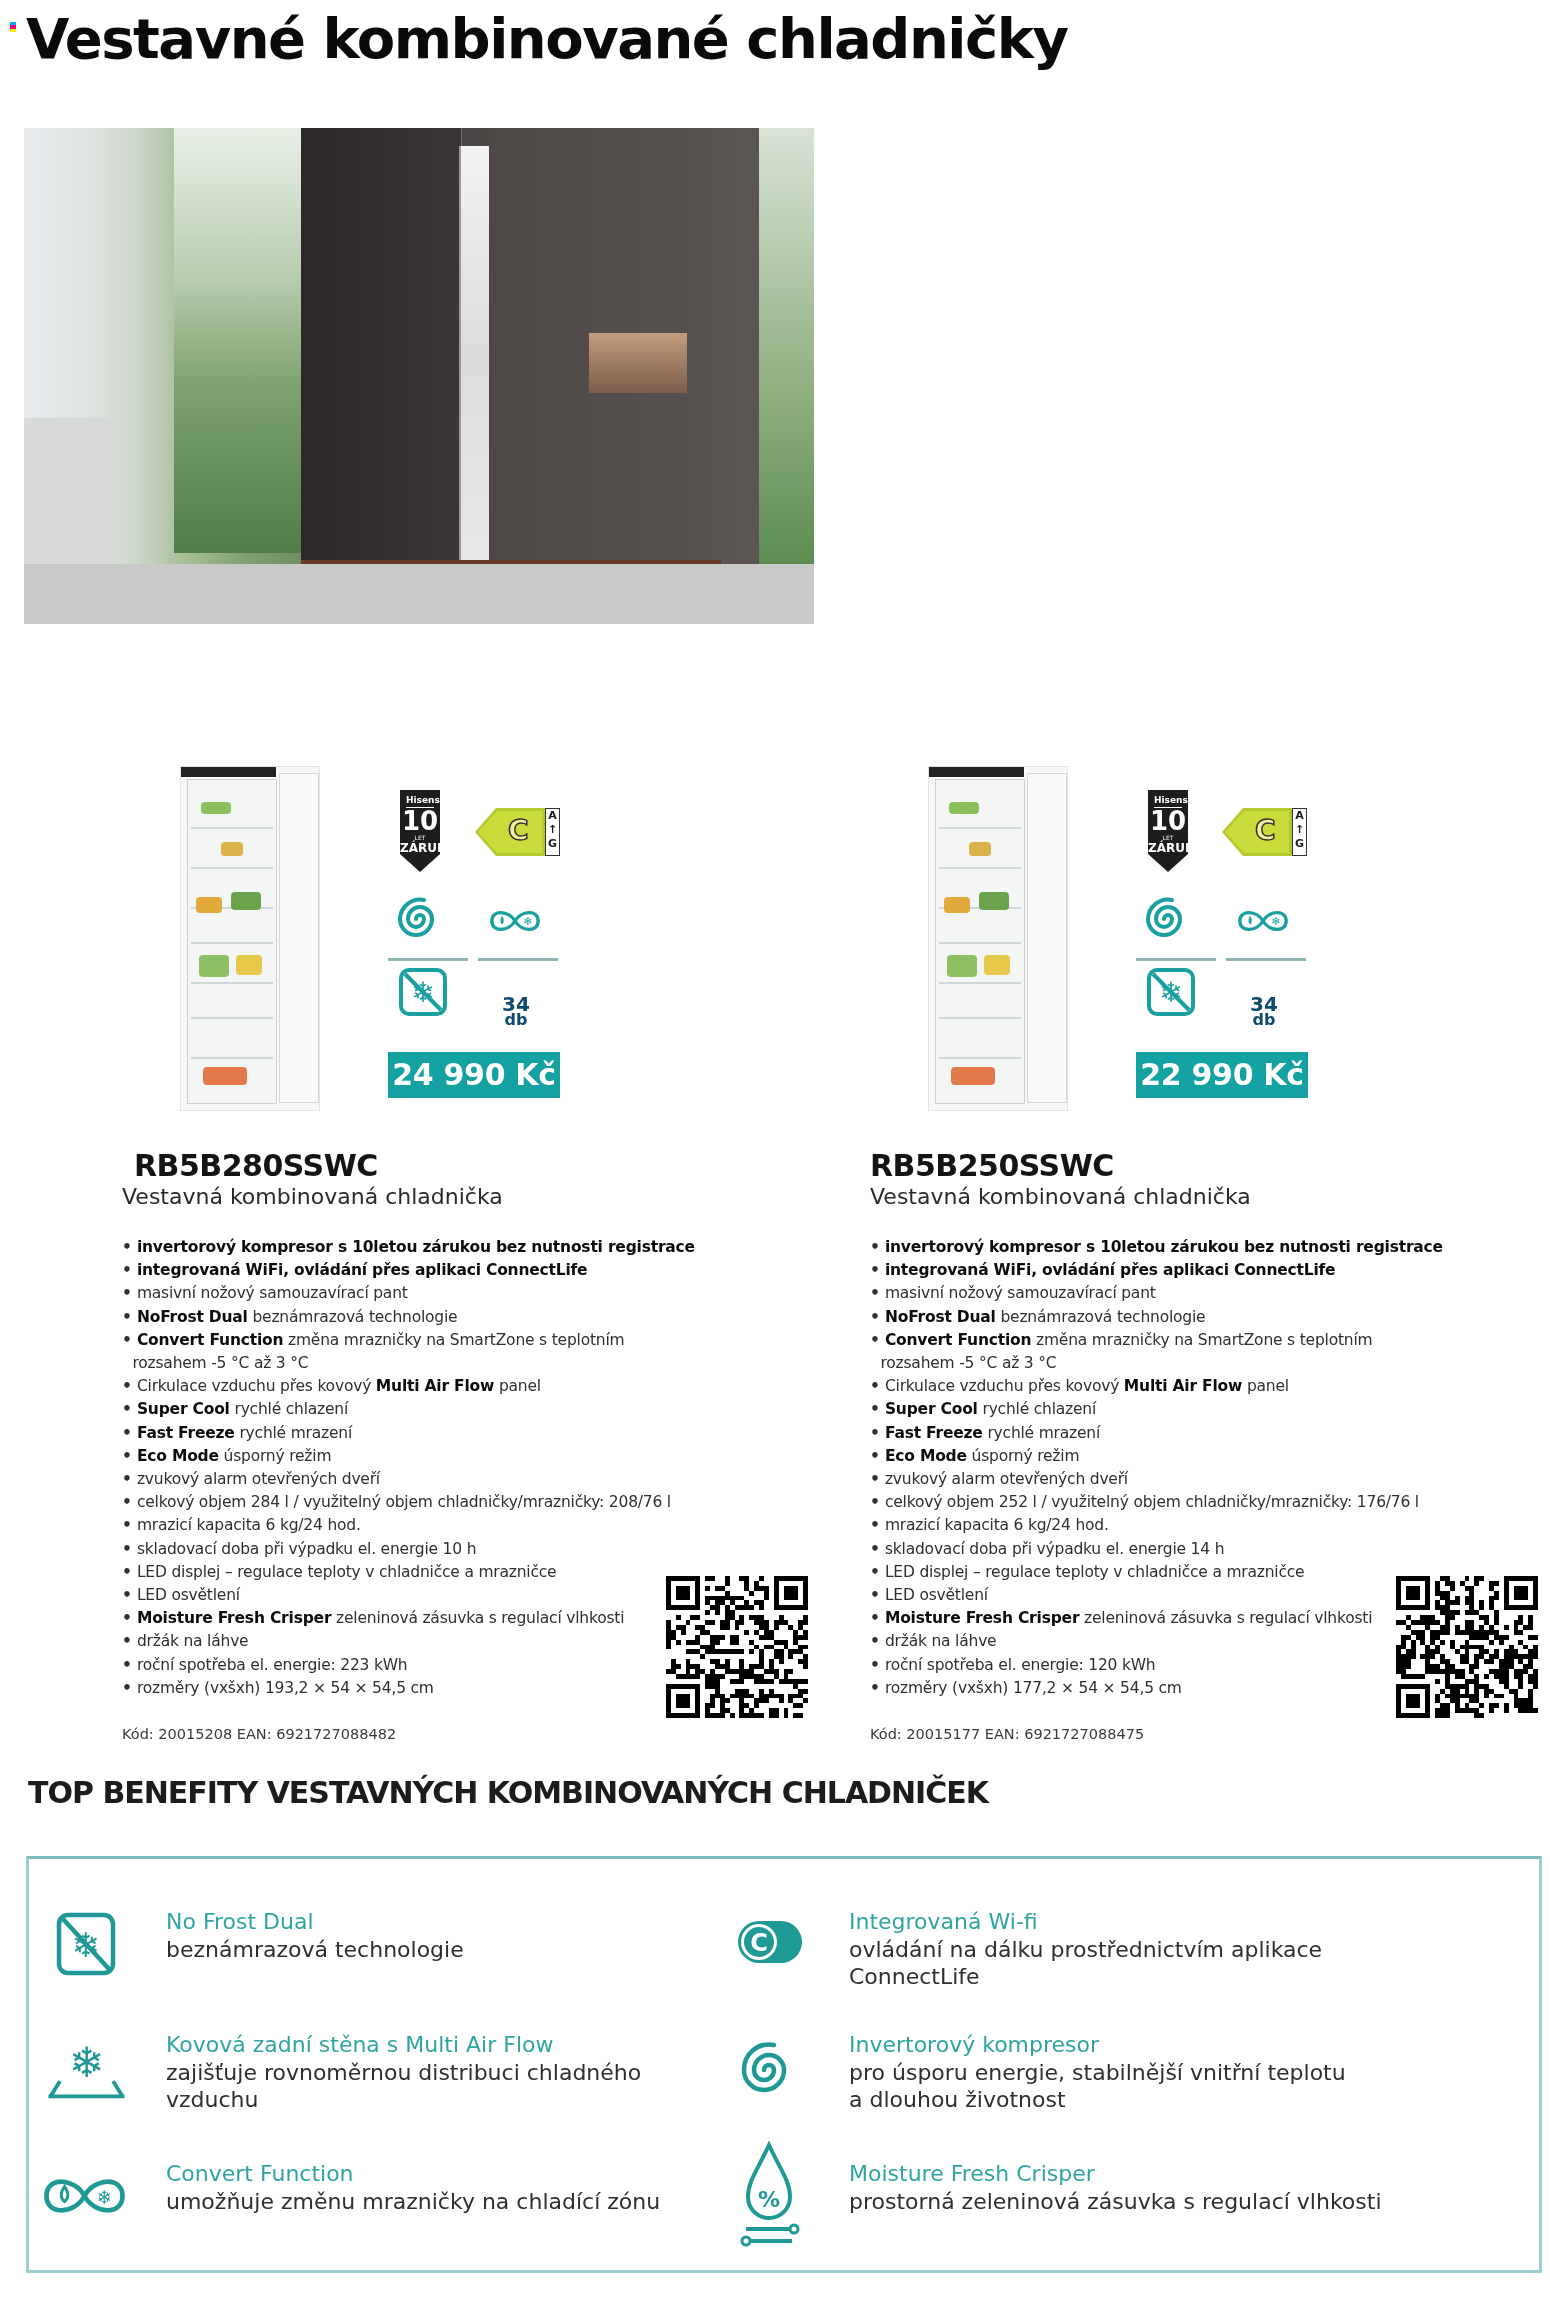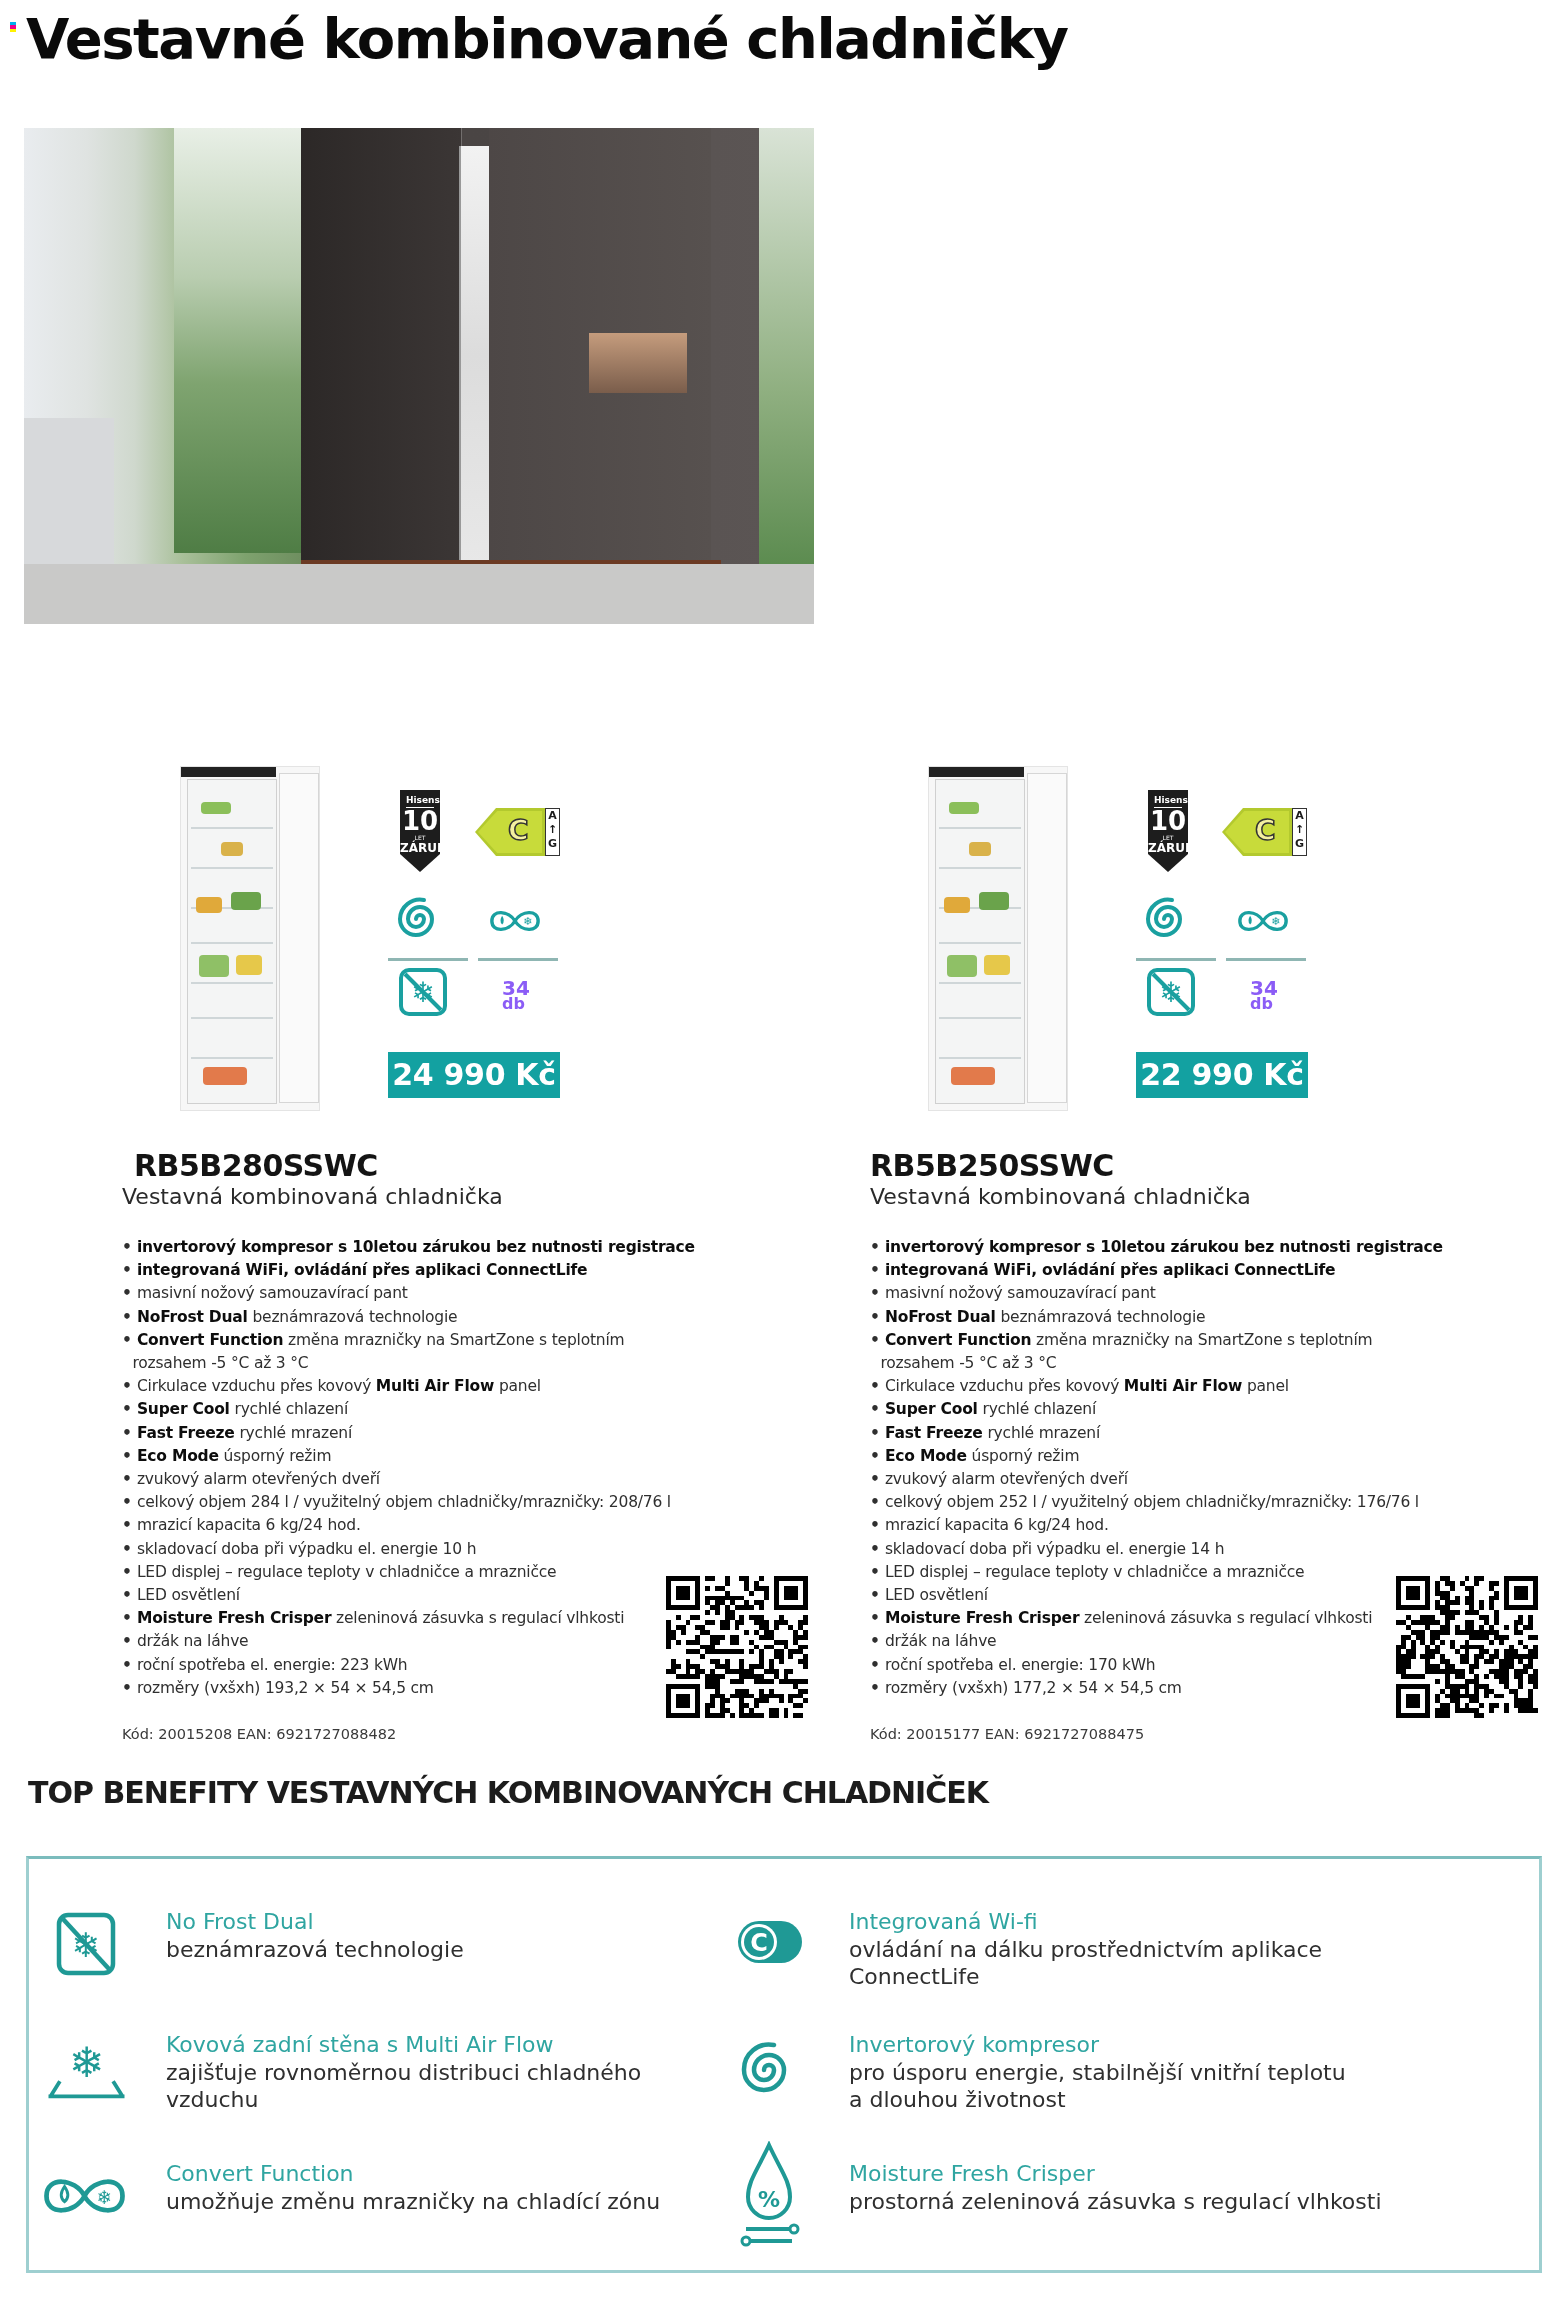--- a/index.html
+++ b/index.html
@@ -50,21 +50,21 @@
   .energy-label { position: absolute; width: 85px; height: 48px; }
   .energy-label .arrow { position: absolute; left: 0; top: 0; width: 70px; height: 48px; background: #b3c92e;
     clip-path: polygon(30% 0, 100% 0, 100% 100%, 30% 100%, 0 50%); }
   .energy-label .arrow::before { content: ""; position: absolute; left: 3px; top: 3px; right: 3px; bottom: 3px; background: #c8db3a;
     clip-path: polygon(30% 0, 100% 0, 100% 100%, 30% 100%, 0 50%); }
   .energy-label .cls { position: absolute; left: 33px; top: 6px; font-size: 28px; color: #f4f0a0; font-weight: 700; -webkit-text-stroke: 1.5px #333; }
   .energy-label .scale { position: absolute; left: 70px; top: 0; width: 15px; height: 48px; border: 1.5px solid #333; background: #fff; font-size: 11px; font-weight: 700; text-align: center; line-height: 14px; }
 
   .feat-icon { position: absolute; width: 60px; height: 52px; }
   .feat-divider { position: absolute; height: 3px; background: #8fb6b3; }
-  .noise { position: absolute; color: #8b5cf6; font-weight: 700; text-align: left; }
+  .noise { position: absolute; color: #0c4a6e; font-weight: 700; text-align: center; margin-top: 16px; }
   .noise .val { display: block; font-size: 20px; line-height: 20px; }
   .noise .unit { display: block; font-size: 16px; line-height: 12px; }
 
   .price { position: absolute; width: 172px; height: 46px; background: #13a1a1; color: #fff;
     font-weight: 700; font-size: 30px; text-align: center; line-height: 46px; letter-spacing: -0.3px; }
 
   .model { position: absolute; font-weight: 700; font-size: 30px; color: #141414; letter-spacing: -0.5px; white-space: nowrap; }
   .subtitle { position: absolute; font-size: 22px; color: #2a2a2a; white-space: nowrap; }
   .features { position: absolute; list-style: none; font-size: 15.5px; line-height: 23.2px; color: #2f2f2f; }
   .features li { white-space: nowrap; letter-spacing: -0.2px; }
@@ -569,21 +569,21 @@
         <li><b>Fast Freeze</b> rychlé mrazení</li>
         <li><b>Eco Mode</b> úsporný režim</li>
         <li>zvukový alarm otevřených dveří</li>
         <li>celkový objem 252 l / využitelný objem chladničky/mrazničky: 176/76 l</li>
         <li>mrazicí kapacita 6 kg/24 hod.</li>
         <li>skladovací doba při výpadku el. energie 14 h</li>
         <li>LED displej – regulace teploty v chladničce a mrazničce</li>
         <li>LED osvětlení</li>
         <li><b>Moisture Fresh Crisper</b> zeleninová zásuvka s regulací vlhkosti</li>
         <li>držák na láhve</li>
-        <li>roční spotřeba el. energie: 170 kWh</li>
+        <li>roční spotřeba el. energie: 120 kWh</li>
         <li>rozměry (vxšxh) 177,2 × 54 × 54,5 cm</li>
       </ul>
     <svg class="qr" viewBox="0 0 29 29" shape-rendering="crispEdges" style="left: 1396px; top: 1576px;">
         <rect x="9" y="0" width="1" height="1" fill="#000"></rect>
         <rect x="10" y="0" width="1" height="1" fill="#000"></rect>
         <rect x="14" y="0" width="1" height="1" fill="#000"></rect>
         <rect x="16" y="0" width="1" height="1" fill="#000"></rect>
         <rect x="17" y="0" width="1" height="1" fill="#000"></rect>
         <rect x="8" y="1" width="1" height="1" fill="#000"></rect>
         <rect x="10" y="1" width="1" height="1" fill="#000"></rect>

